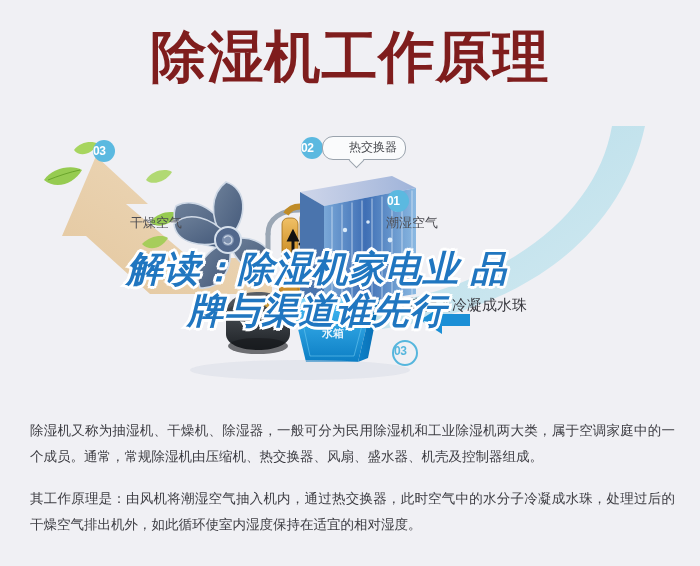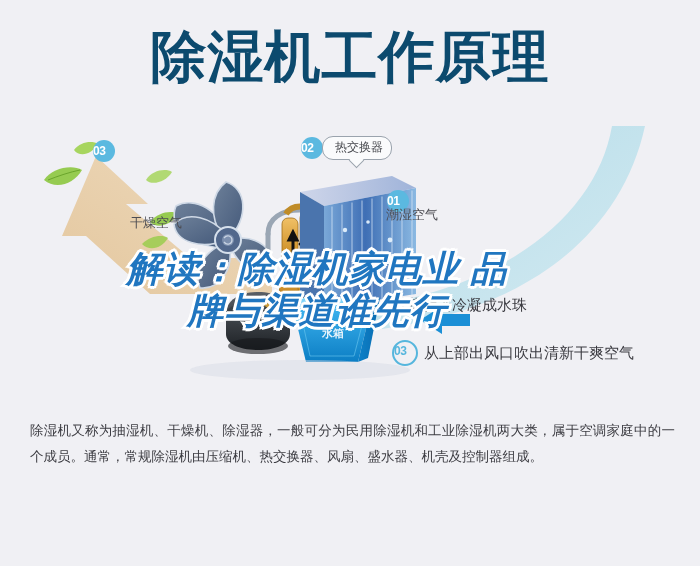--- a/index.html
+++ b/index.html
@@ -29,21 +29,21 @@
     left: 0;
     width: 700px;
     text-align: center;
     z-index: 6;
   }
   .title-text {
     display: inline-block;
     font-family: "Liberation Sans", "DejaVu Sans", sans-serif;
     font-size: 56px;
     font-weight: bold;
-    color: #0c4a6e;
+    color: #7f1d1d;
     letter-spacing: 1px;
     line-height: 1.05;
     white-space: nowrap;
   }
 
   
   .diagram {
     position: absolute;
     top: 118px;
     left: 0;
@@ -85,21 +85,21 @@
     color: #4c4c52;
     white-space: nowrap;
     z-index: 4;
     font-family: Liberation Serif, serif;
   }
   .bubble {
     position: absolute;
     background: #fafbfc;
     border: 1.4px solid #9aa3ad;
     border-radius: 11px;
-    padding: 2px 8px 3px 12px;
+    padding: 2px 8px 3px 26px;
     font-size: 12px;
     color: #46484d;
     white-space: nowrap;
     z-index: 5;
   }
   .bubble:after {
     content: "";
     position: absolute;
     left: 28px;
     bottom: -7px;
@@ -333,36 +333,36 @@
       <ellipse cx="300" cy="252" rx="110" ry="10" fill="#d8dce6" opacity="0.5"></ellipse>
     </svg>
 
     <div class="badge" style="left:93px; top:22px;">03</div>
     <div class="diag-label" style="left:130px; top:96px;">干燥空气</div>
 
     <div class="badge" style="left:301px; top:19px;">02</div>
     <div class="bubble" style="left:322px; top:18px;">热交换器</div>
 
     <div class="badge" style="left:387px; top:72px;">01</div>
-    <div class="diag-label" style="left:386px; top:88px;">潮湿空气</div>
+    <div class="diag-label" style="left:386px; top:96px;">潮湿空气</div>
 
     <div class="tank-label" style="left:322px; top:208px;">水箱</div>
 
     <div class="legend" style="left:392px; top:178px;text-align:right;">
       <span class="lg-text">过蒸发器冷凝成水珠</span>
     </div>
 
     <div class="legend" style="left:392px; top:222px;">
       <span class="badge hollow" style="position:relative; left:0; top:0;">03</span>
-      <span class="lg-text">从上部出风口吹出清新干爽空气</span>
     </div>
 
     <div class="diag-label" style="left:388px; top:140px; font-size:12px;">潮湿</div>
   </div>
 
   <div class="watermark">
     <div class="wm-line">解读：除湿机家电业 品</div>
     <div class="wm-line">牌与渠道谁先行</div>
   </div>
 
   <p class="para p1">除湿机又称为抽湿机、干燥机、除湿器，一般可分为民用除湿机和工业除湿机两大类，属于空调家庭中的一个成员。通常，常规除湿机由压缩机、热交换器、风扇、盛水器、机壳及控制器组成。</p>
+  <p class="para p2">其工作原理是：由风机将潮湿空气抽入机内，通过热交换器，此时空气中的水分子冷凝成水珠，处理过后的干燥空气排出机外，如此循环使室内湿度保持在适宜的相对湿度。</p>
 
 </div>
 
 </body></html>

